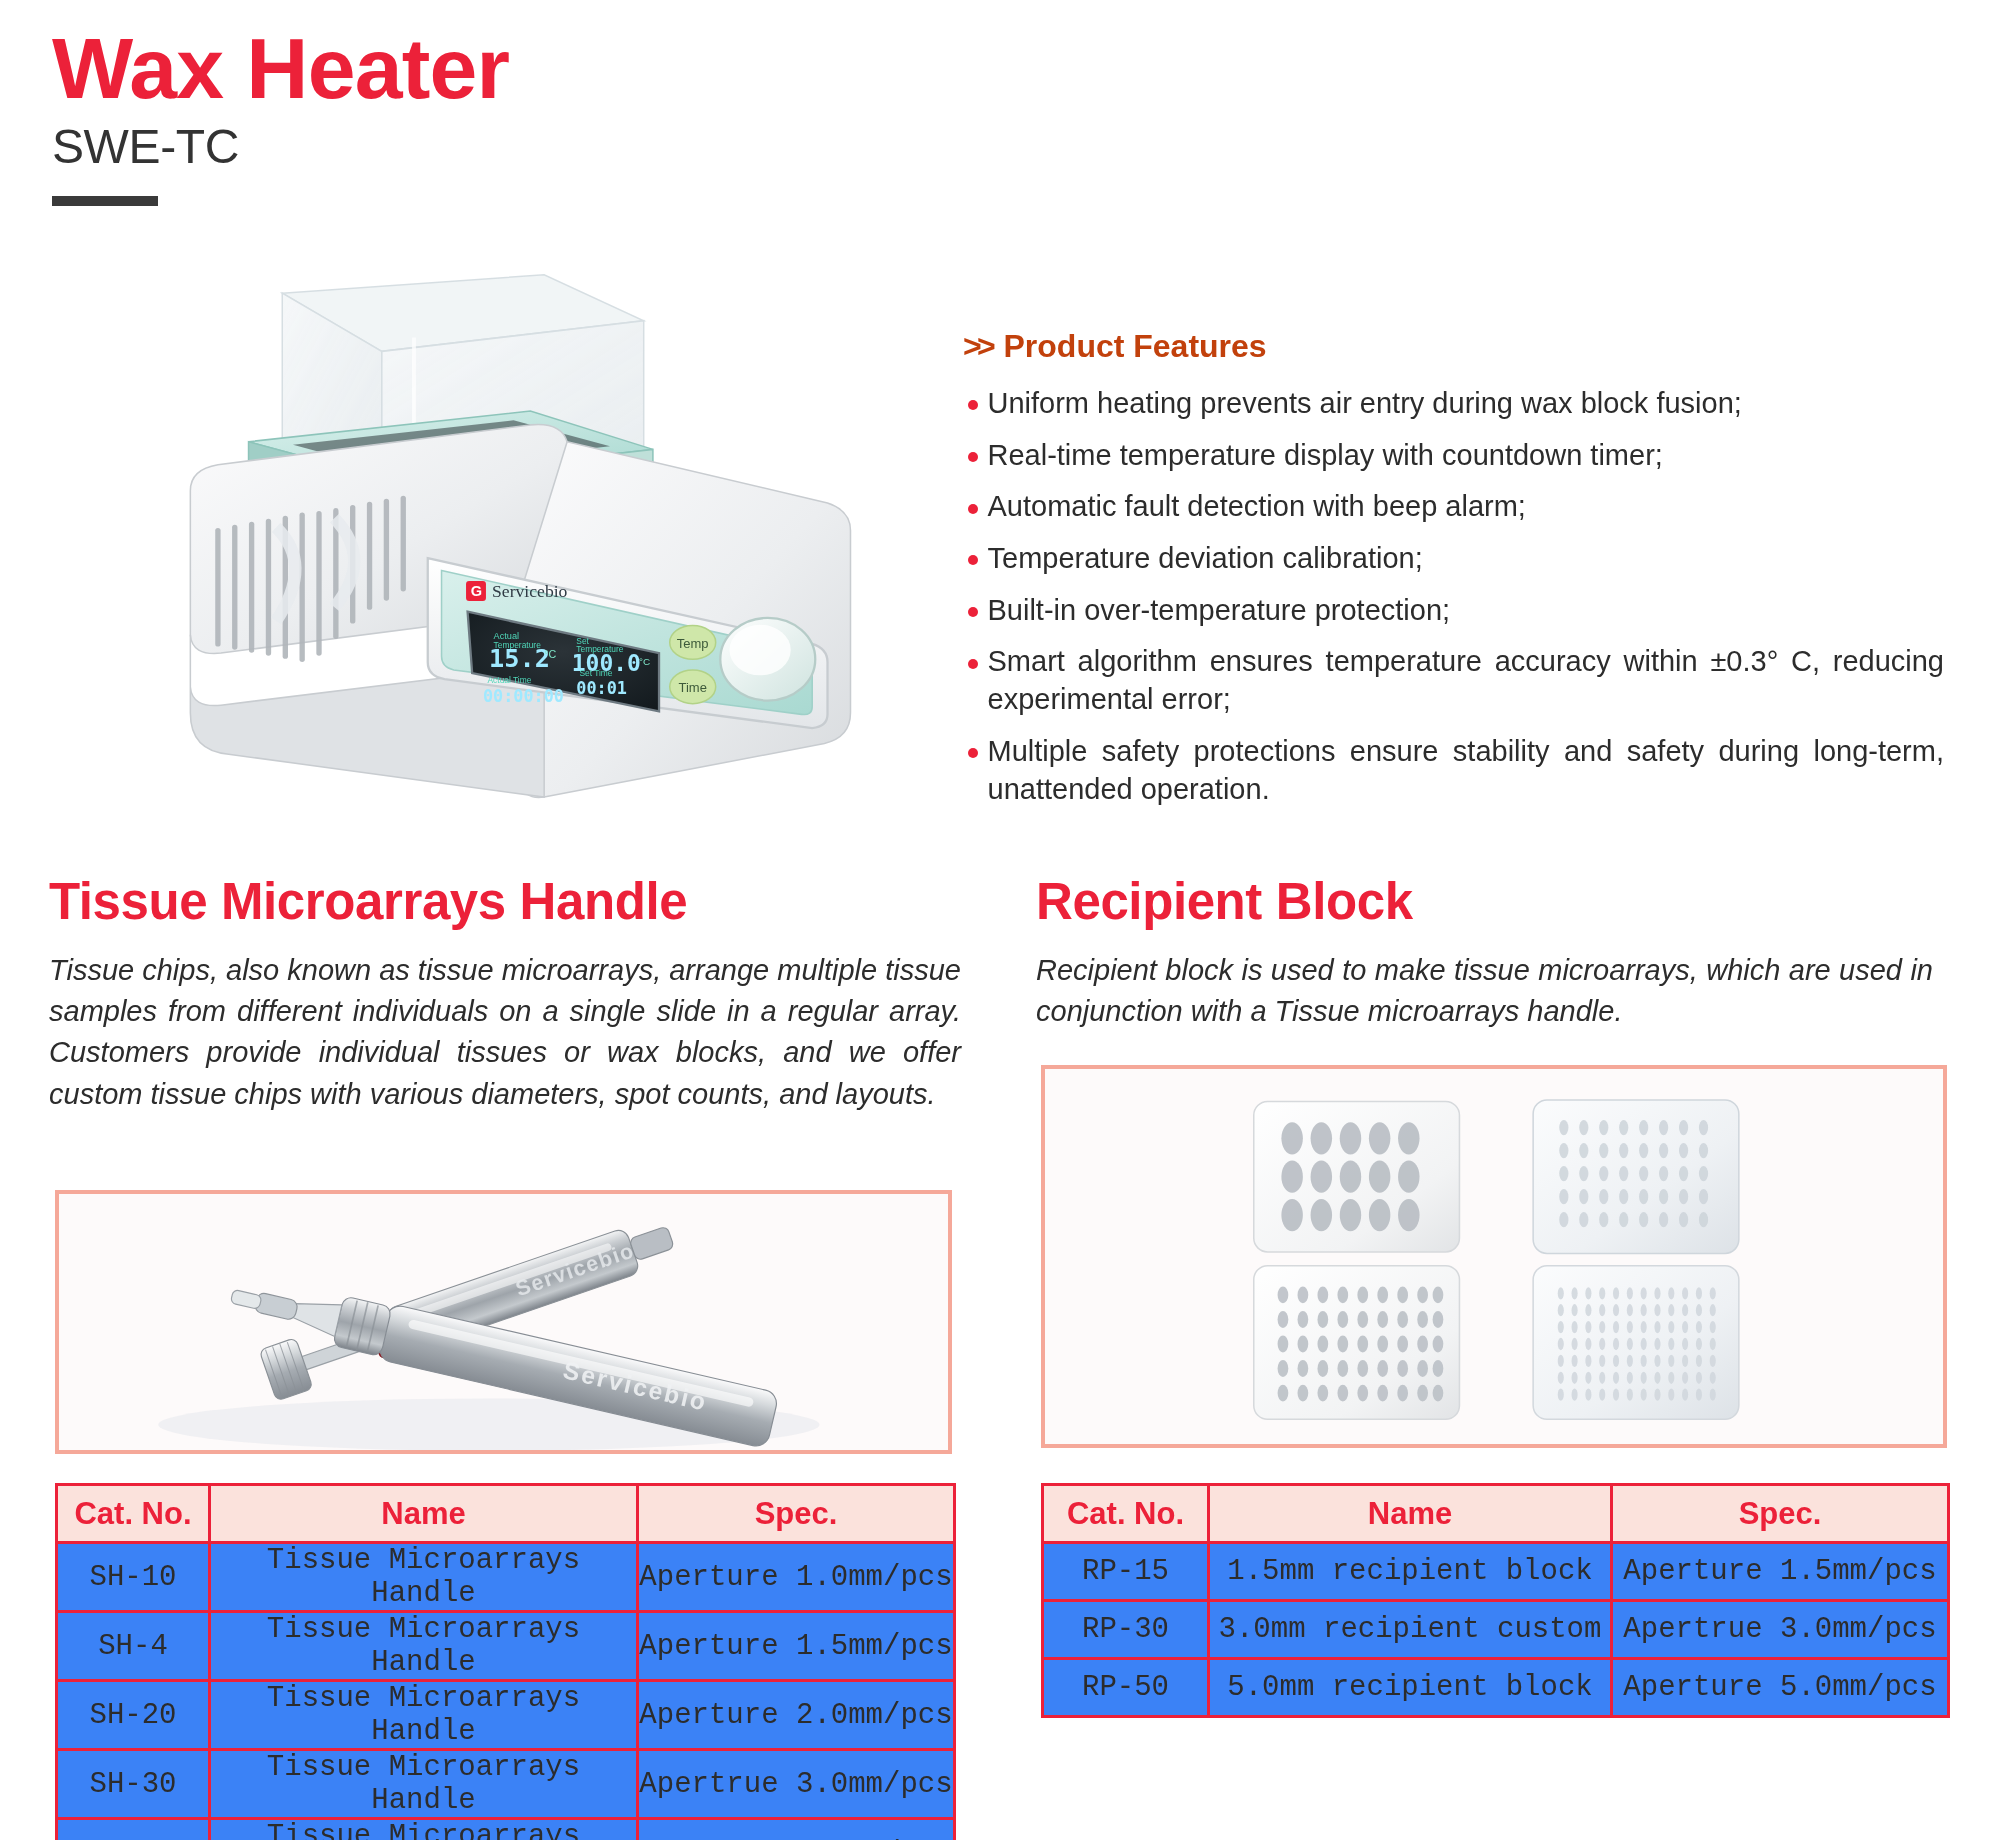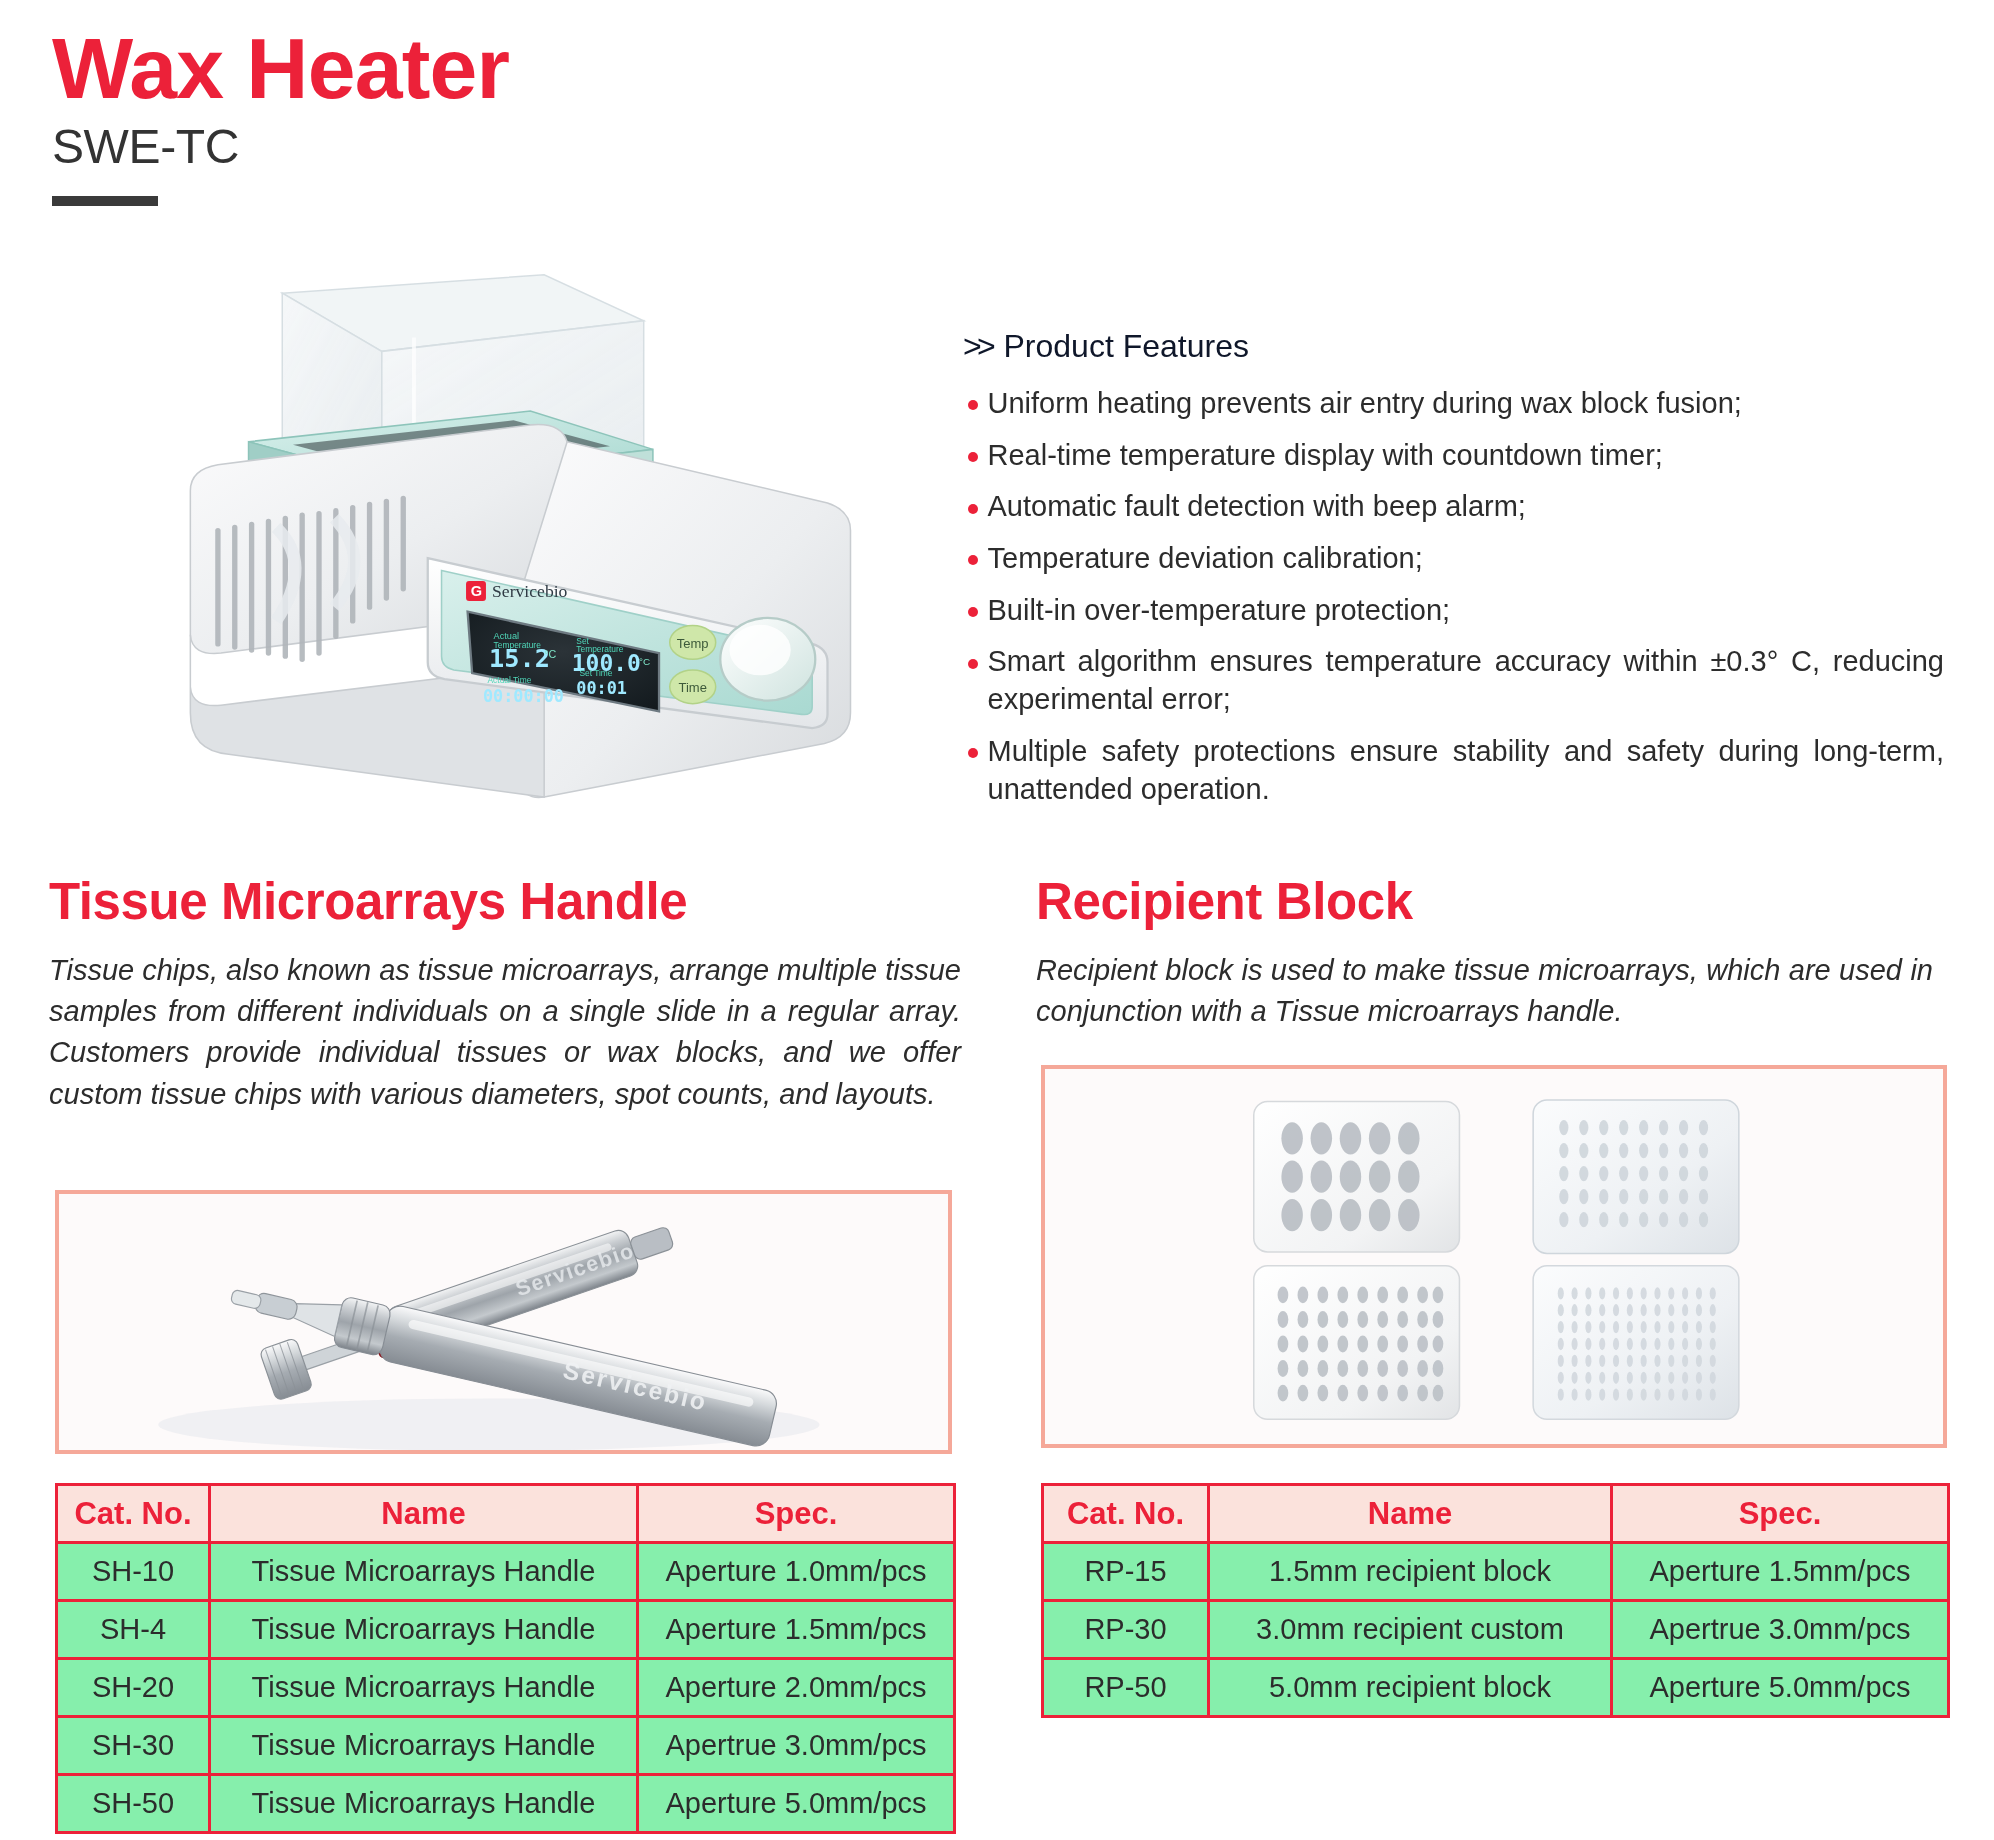--- a/index.html
+++ b/index.html
@@ -61,22 +61,22 @@
   
   .features {
     position: absolute;
     left: 963px;
     top: 328px;
     width: 996px;
   }
 
   .features-heading {
     font-size: 32px;
-    font-weight: normal;
-    color: #0f172a;
+    font-weight: bold;
+    color: #c2410c;
     letter-spacing: 0px;
     margin-bottom: 20px;
     white-space: nowrap;
   }
 
   .features-heading .chev { letter-spacing: -4.6px; margin-right: 12.3px; }
 
   .feature-list { list-style: none; }
 
   .feature-item {
@@ -173,21 +173,21 @@
 
   .spec-table th {
     background: #FBE2DC;
     color: #EC2139;
     font-weight: bold;
     height: 58px;
     font-size: 31px;
     margin-left: 20px;
   }
 
-  .spec-table td { height: 58px; background: #86efac; }
+  .spec-table td { height: 58px; background: #3b82f6; font-family: Liberation Mono, monospace; }
 
   .table-left  .c-cat  { width: 153px; }
   .table-left  .c-name { width: 428px; }
   .table-left  .c-spec { width: 317px; }
 
   .table-right .c-cat  { width: 166px; }
   .table-right .c-name { width: 403px; }
   .table-right .c-spec { width: 337px; }
 </style>
 </head>

